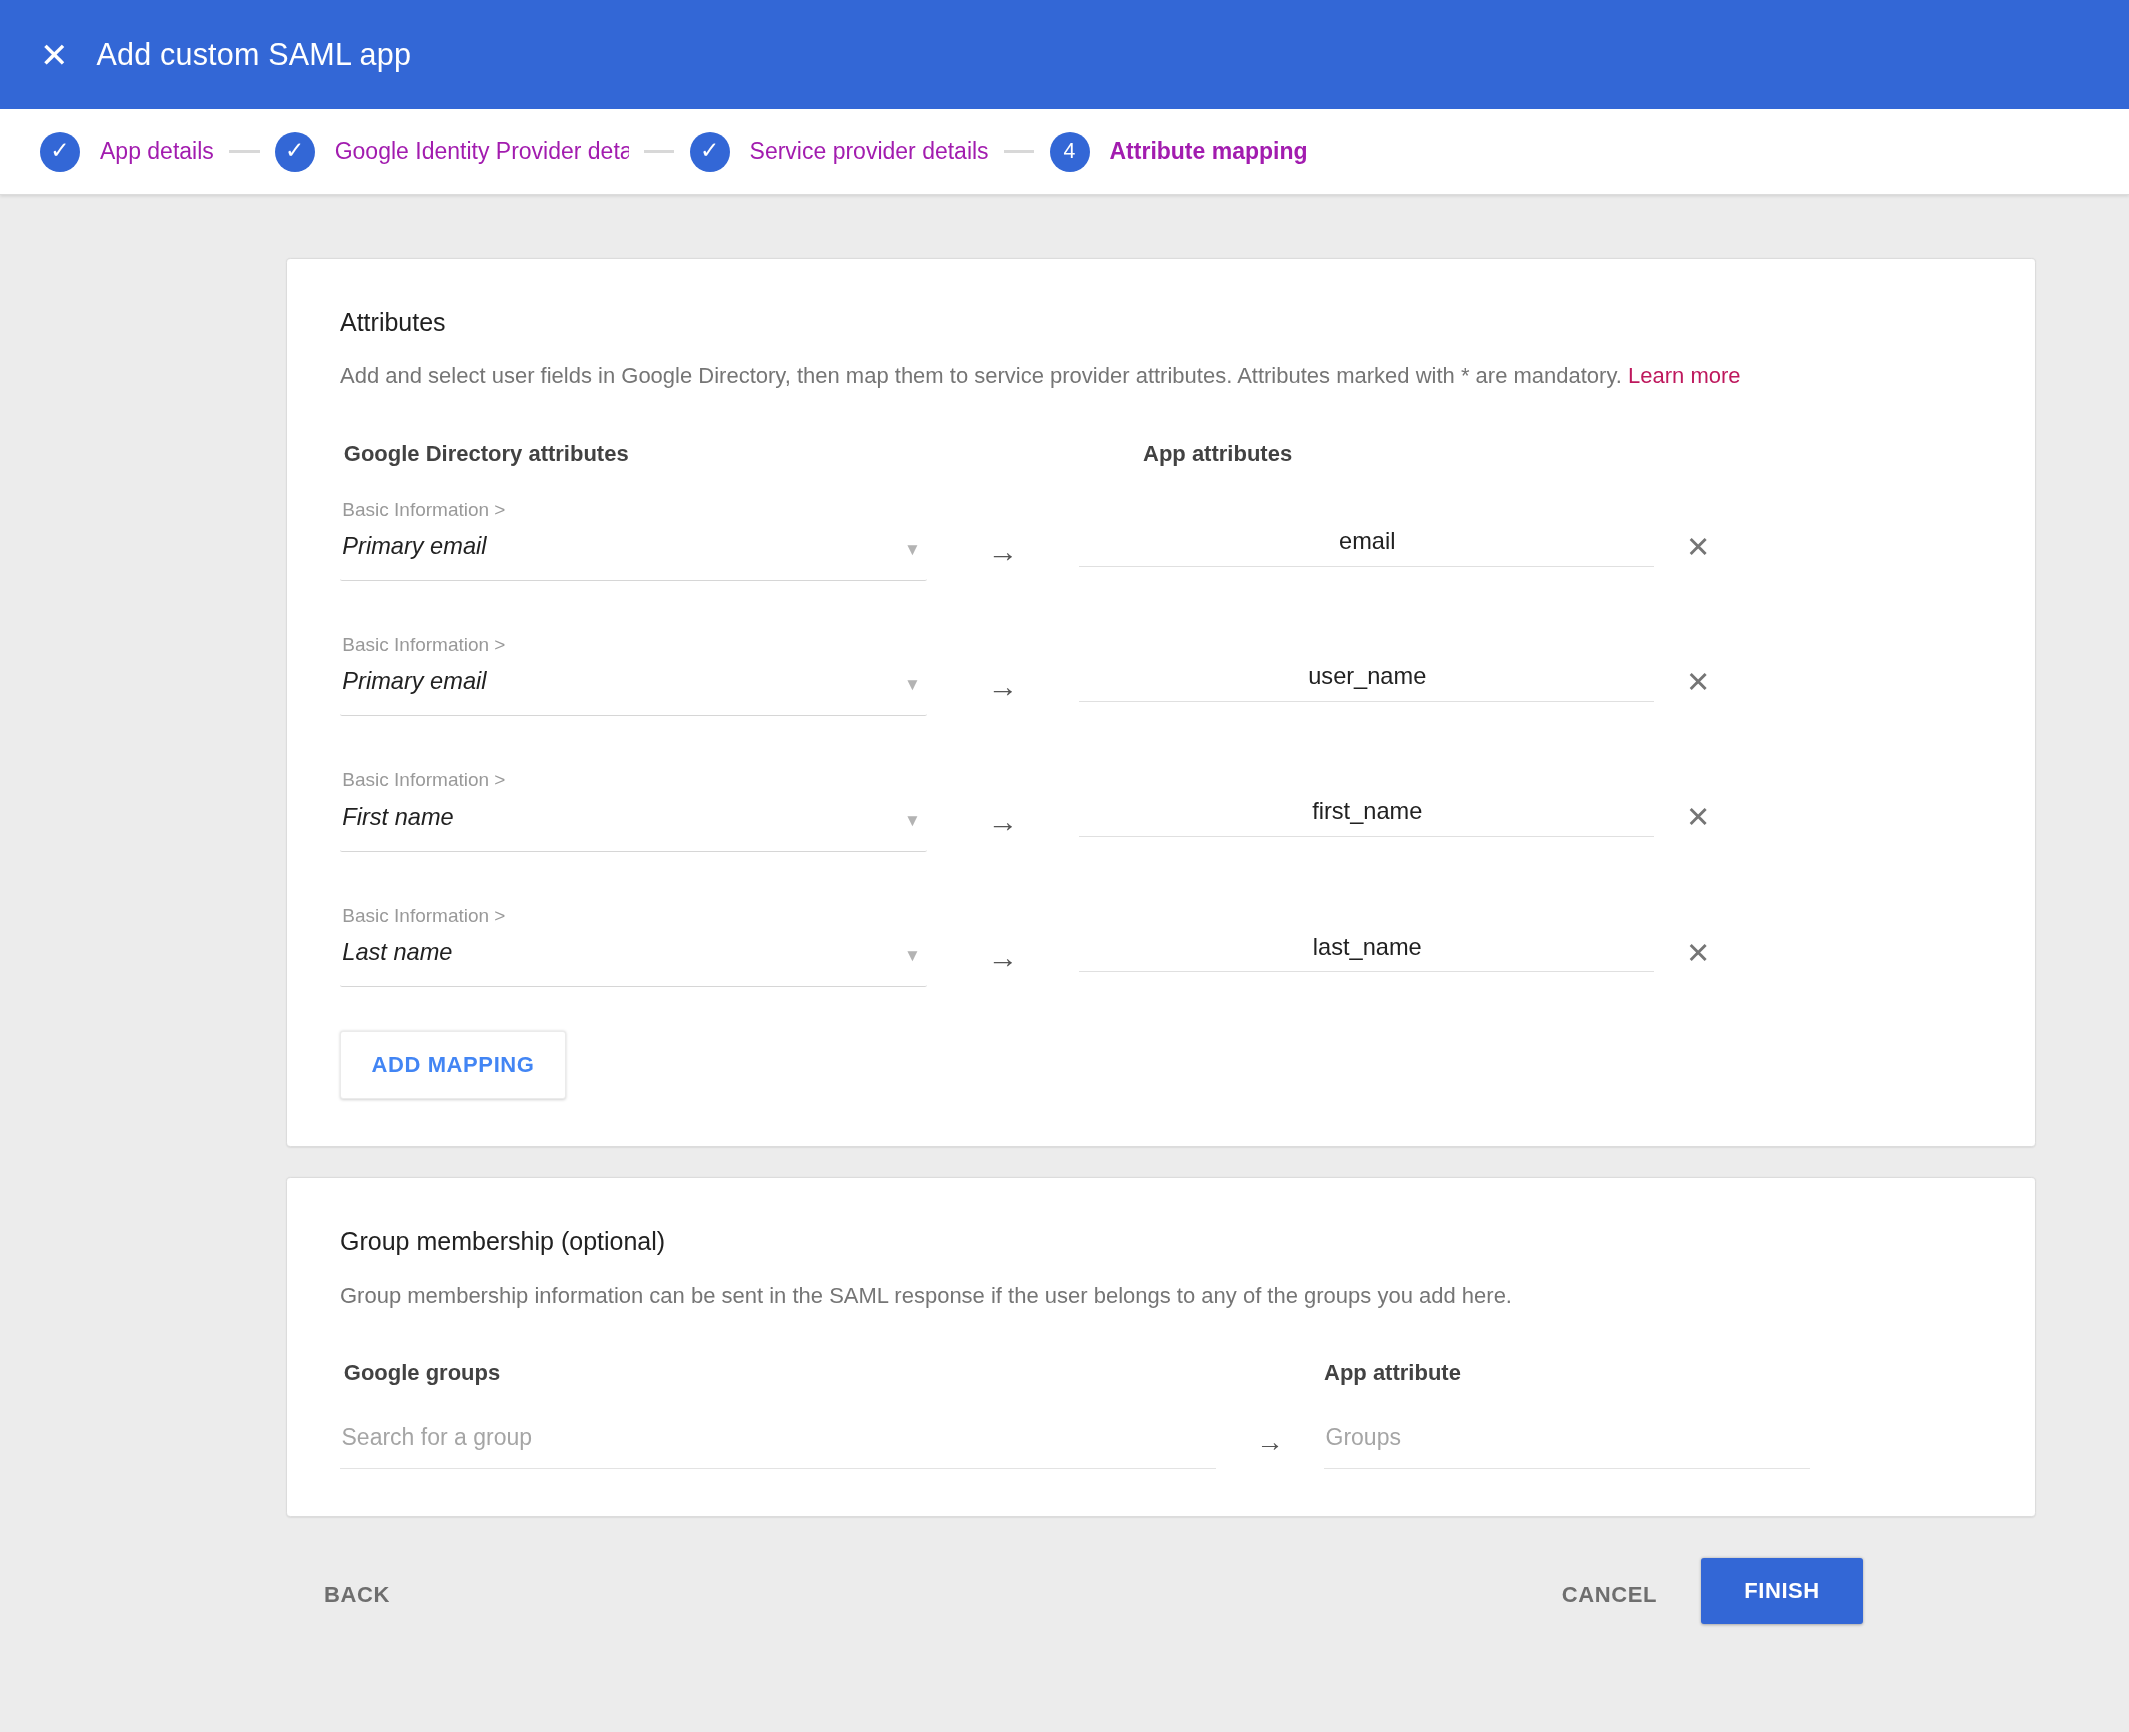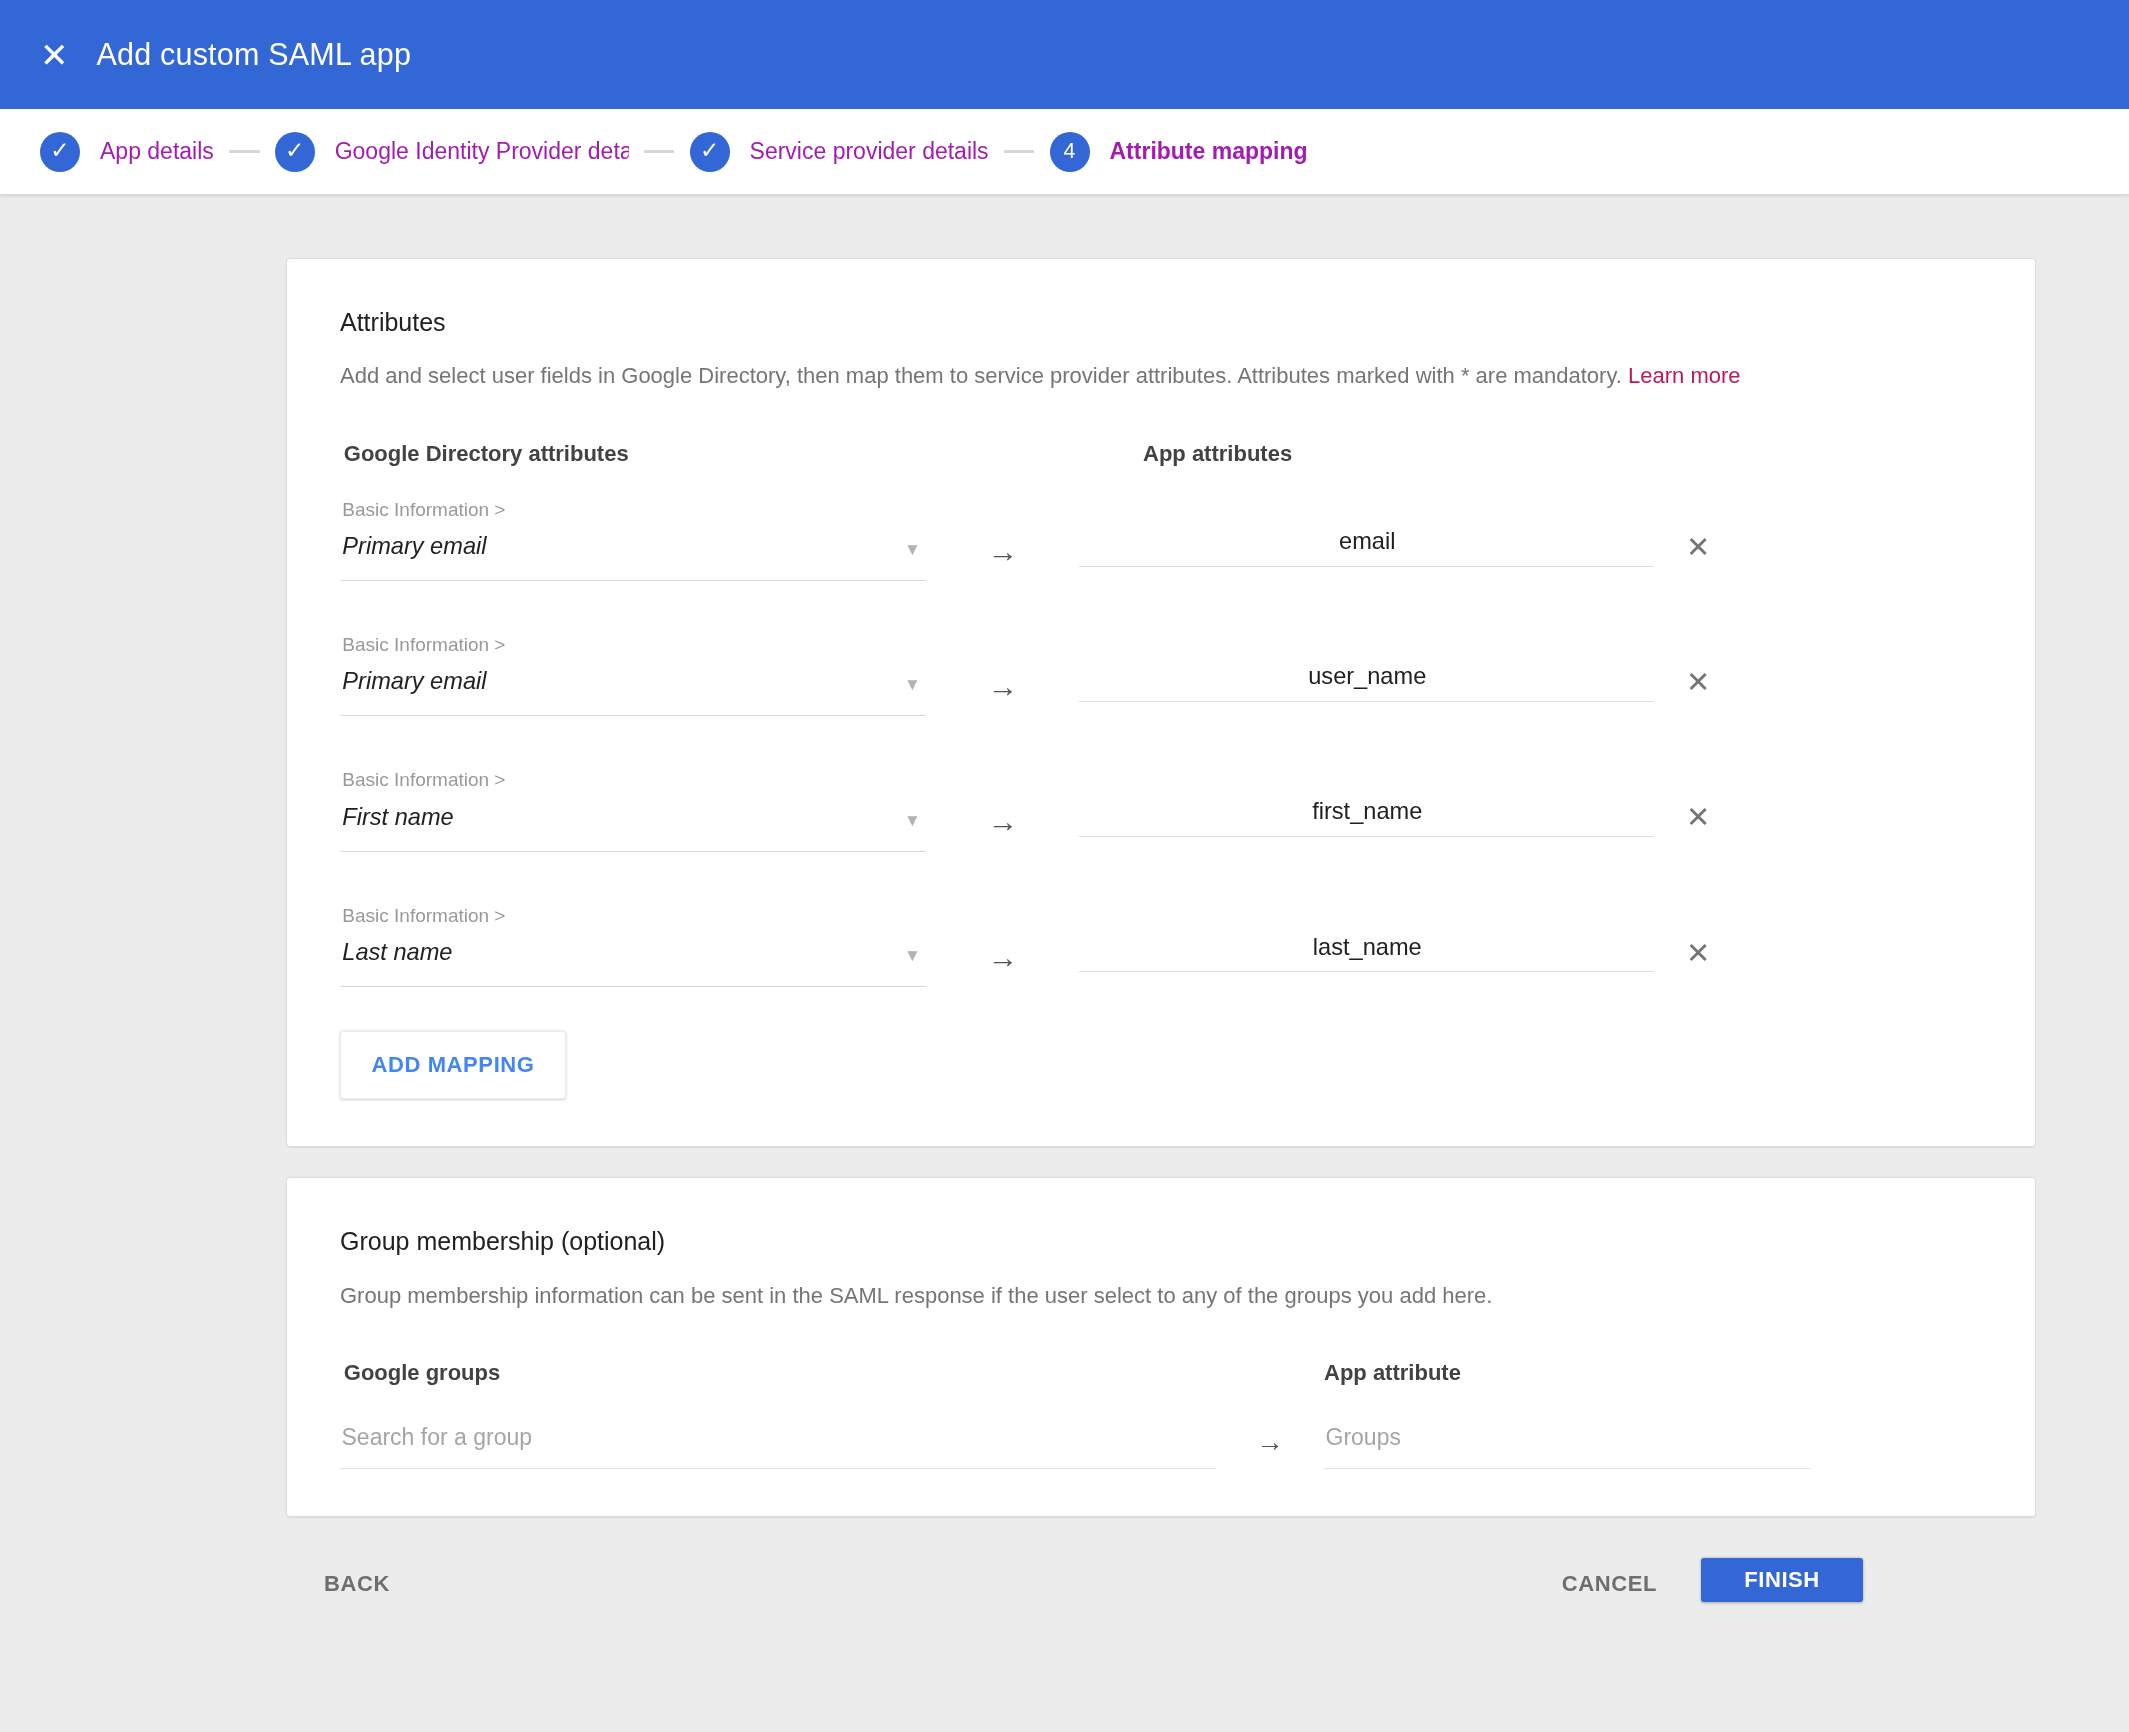--- a/index.html
+++ b/index.html
@@ -176,21 +176,21 @@
   }
   .back-btn { margin-left: 38px; }
   .footer-spacer { flex: 1; }
   .cancel-btn { margin-right: 44px; }
   .finish-btn {
     background: #3367d6;
     color: #ffffff;
     font-family: inherit;
     font-size: 22px; font-weight: bold; letter-spacing: 0.6px;
     border: none; border-radius: 3px;
-    width: 162px; height: 44px;
+    width: 162px; height: 66px;
     box-shadow: 0 0.8px 3px rgba(0,0,0,0.3);
     cursor: pointer;
   }
 </style>
 </head>
 <body>
 
 <div class="app-header">
   <button class="close-btn">✕</button>
   <div class="header-title">Add custom SAML app</div>
@@ -323,21 +323,21 @@
         </div>
       </div>
 
     </div>
 
     <button class="add-mapping-btn">ADD MAPPING</button>
   </div>
 
   <div class="card">
     <div class="card-title">Group membership (optional)</div>
-    <div class="card-desc">Group membership information can be sent in the SAML response if the user select to any of the groups you add here.</div>
+    <div class="card-desc">Group membership information can be sent in the SAML response if the user belongs to any of the groups you add here.</div>
 
     <div class="col-headers cols-group">
       <div class="h-left">Google groups</div>
       <div></div>
       <div>App attribute</div>
     </div>
 
     <div class="g-row">
       <div>
         <input class="g-input" placeholder="Search for a group" style="">

